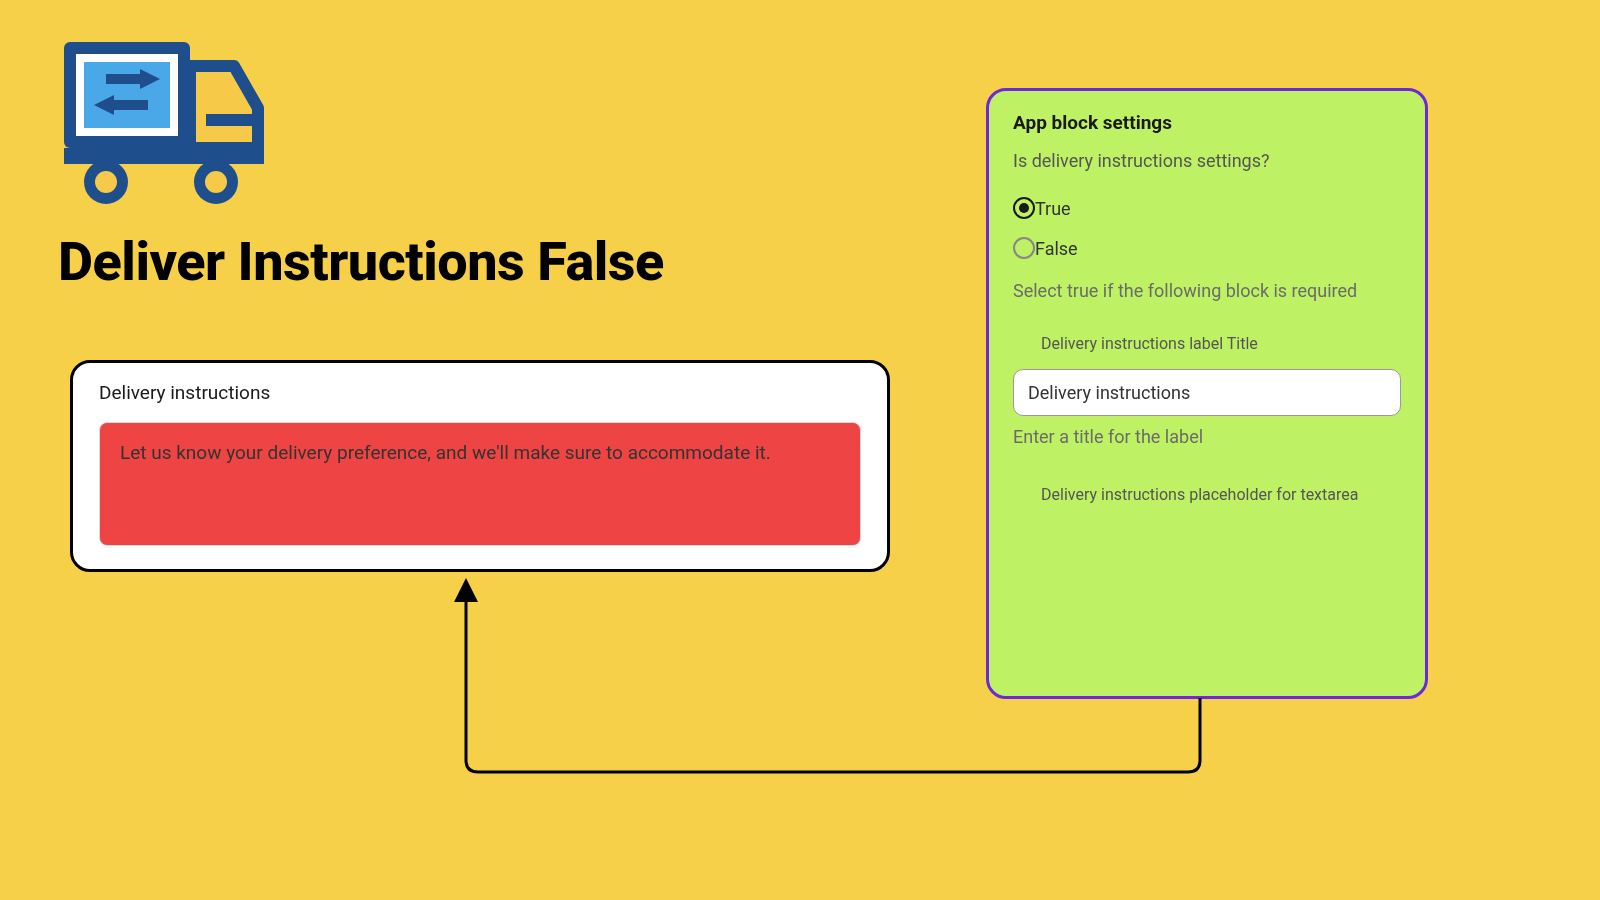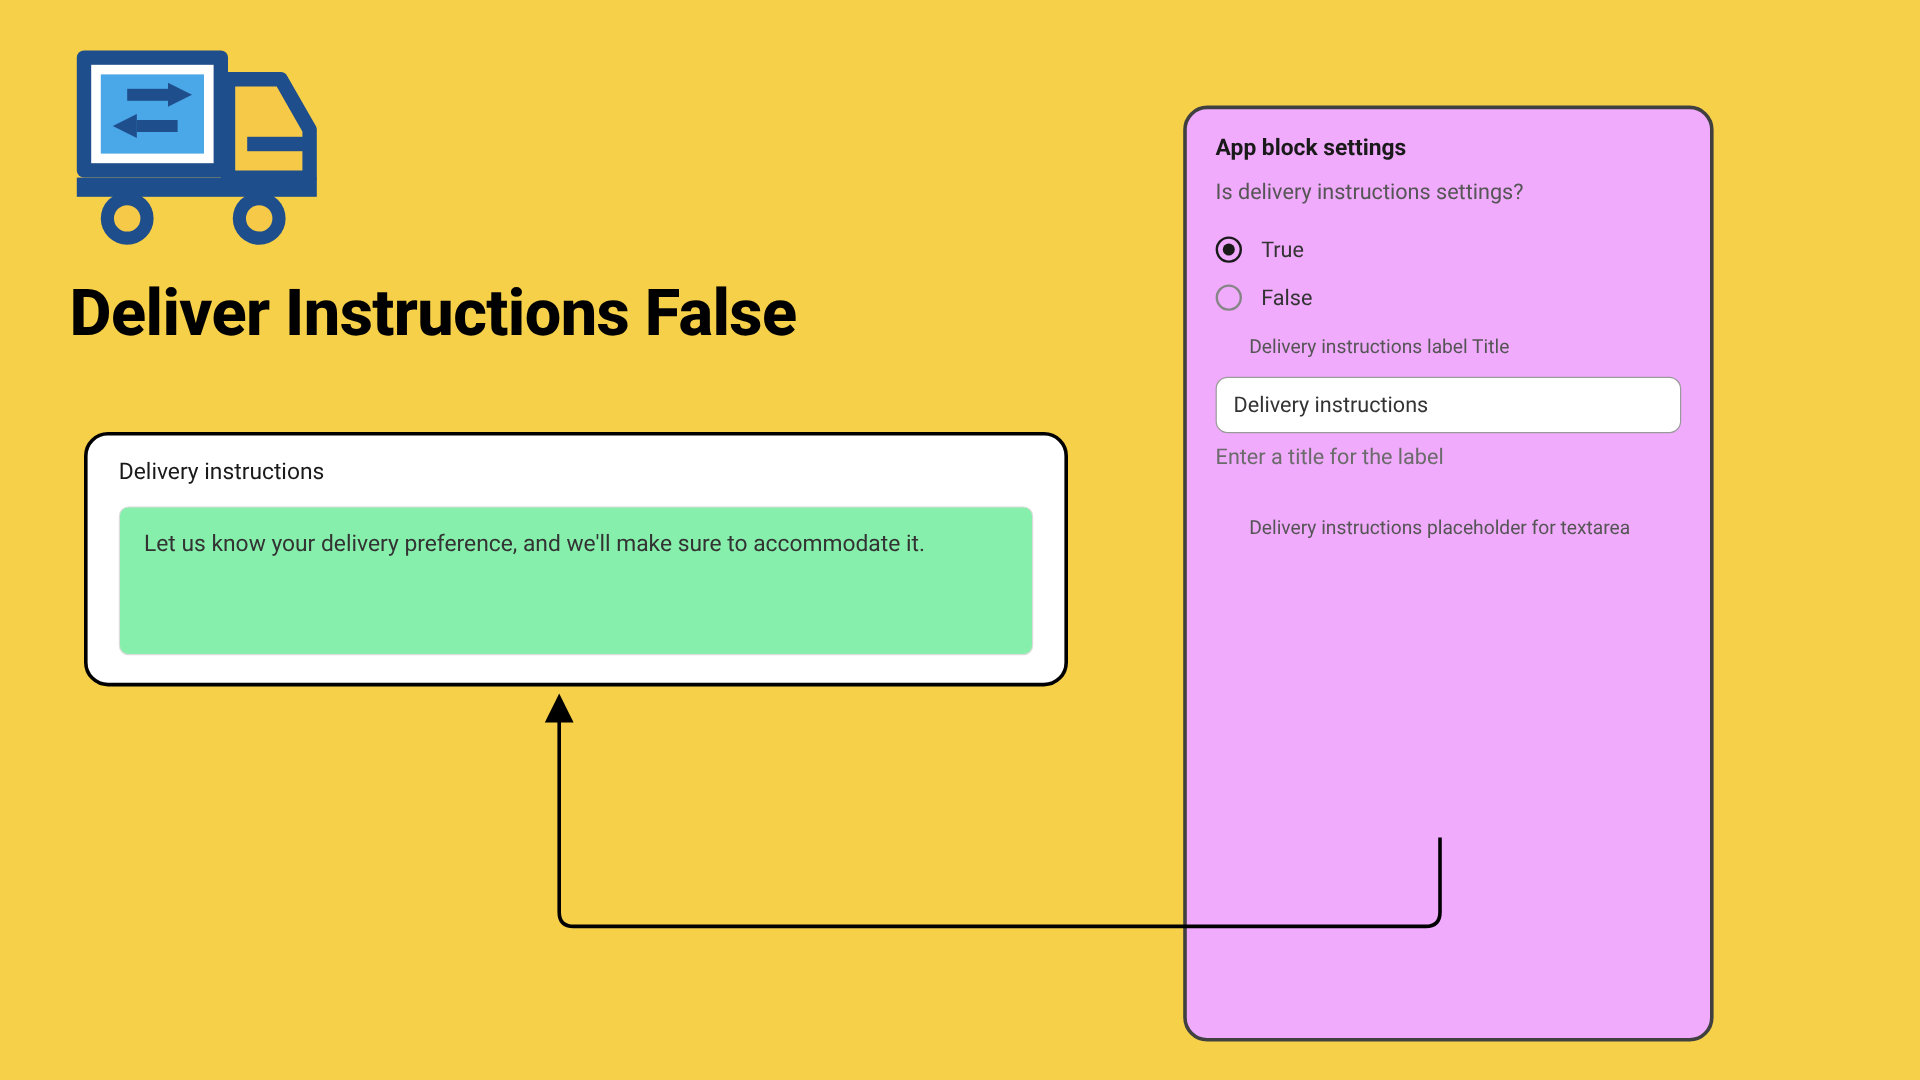--- a/index.html
+++ b/index.html
@@ -45,51 +45,51 @@
   .preview-textarea {
     width: 100%;
     height: 124px;
     border: 1px solid #dcdcdc;
     border-radius: 8px;
     padding: 18px 20px;
     font-size: 19px;
     color: #333;
     font-family: inherit;
     resize: none;
-    background: #86efac;
+    background: #ef4444;
   }
   .preview-textarea::placeholder { color: #333; }
 
   
   .settings-card {
     position: absolute;
     left: 986px;
     top: 88px;
     width: 442px;
-    height: 780px;
-    background: #f0abfc;
-    border: 3px solid #404040;
+    height: 611px;
+    background: #bef264;
+    border: 3px solid #6d28d9;
     border-radius: 20px;
     padding: 20px 24px;
   }
   .settings-title {
     font-size: 19px;
     font-weight: 700;
     color: #1a1a1a;
     margin-bottom: 16px;
   }
   .settings-q {
     font-size: 18px;
     color: #555;
     margin-bottom: 26px;
   }
   .radio-row {
     display: flex;
     align-items: center;
-    gap: 16px;
+    gap: 0;
     margin-bottom: 18px;
     cursor: pointer;
   }
   .radio {
     width: 22px; height: 22px;
     border: 2.5px solid #1a1a1a;
     border-radius: 50%;
     display: inline-flex;
     align-items: center; justify-content: center;
   }
@@ -186,20 +186,21 @@
         <span class="radio-dot"></span>
       </span>
     <span class="radio-label">True</span>
   </div>
 
   <div class="radio-row">
     <span class="radio unchecked"></span>
     <span class="radio-label">False</span>
   </div>
 
+  <div class="helper">Select true if the following block is required</div>
 
   <div class="field-label">Delivery instructions label Title</div>
   <input class="text-input" type="text" value="Delivery instructions" style="">
   <div class="input-helper">Enter a title for the label</div>
 
   <div class="field-label">Delivery instructions placeholder for textarea</div>
 </div>
 
 <svg class="connector">
   <defs>

